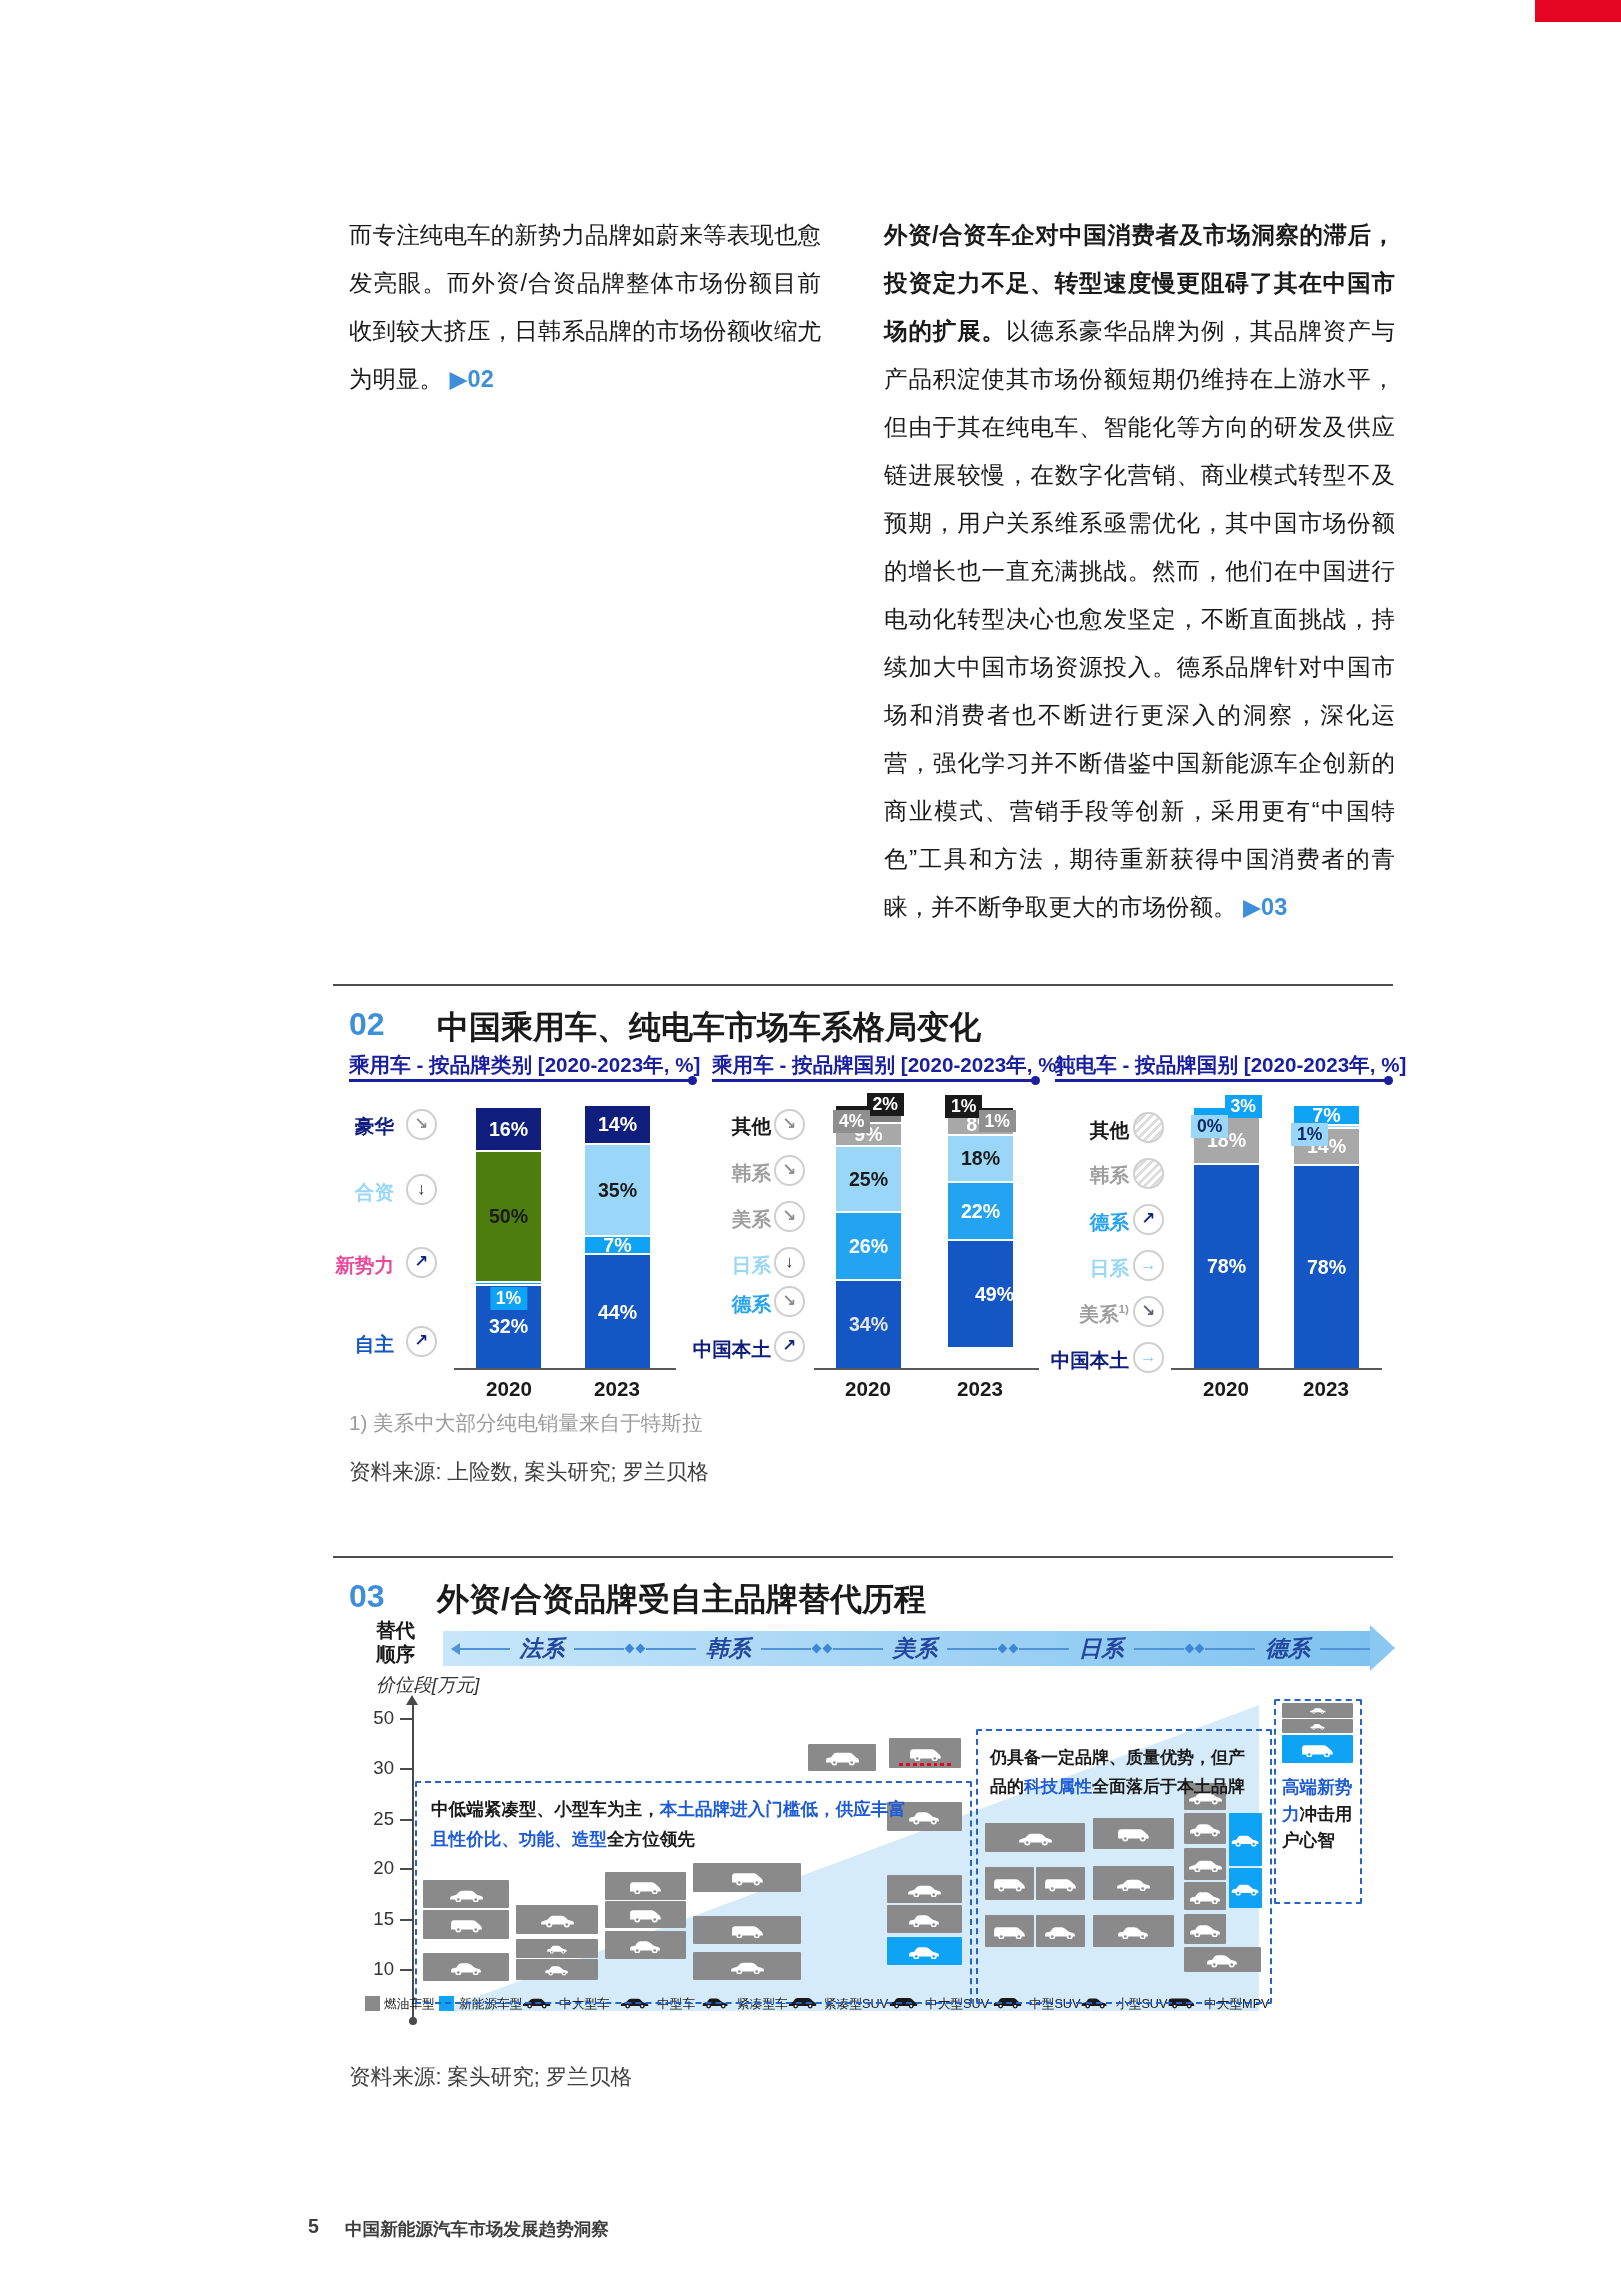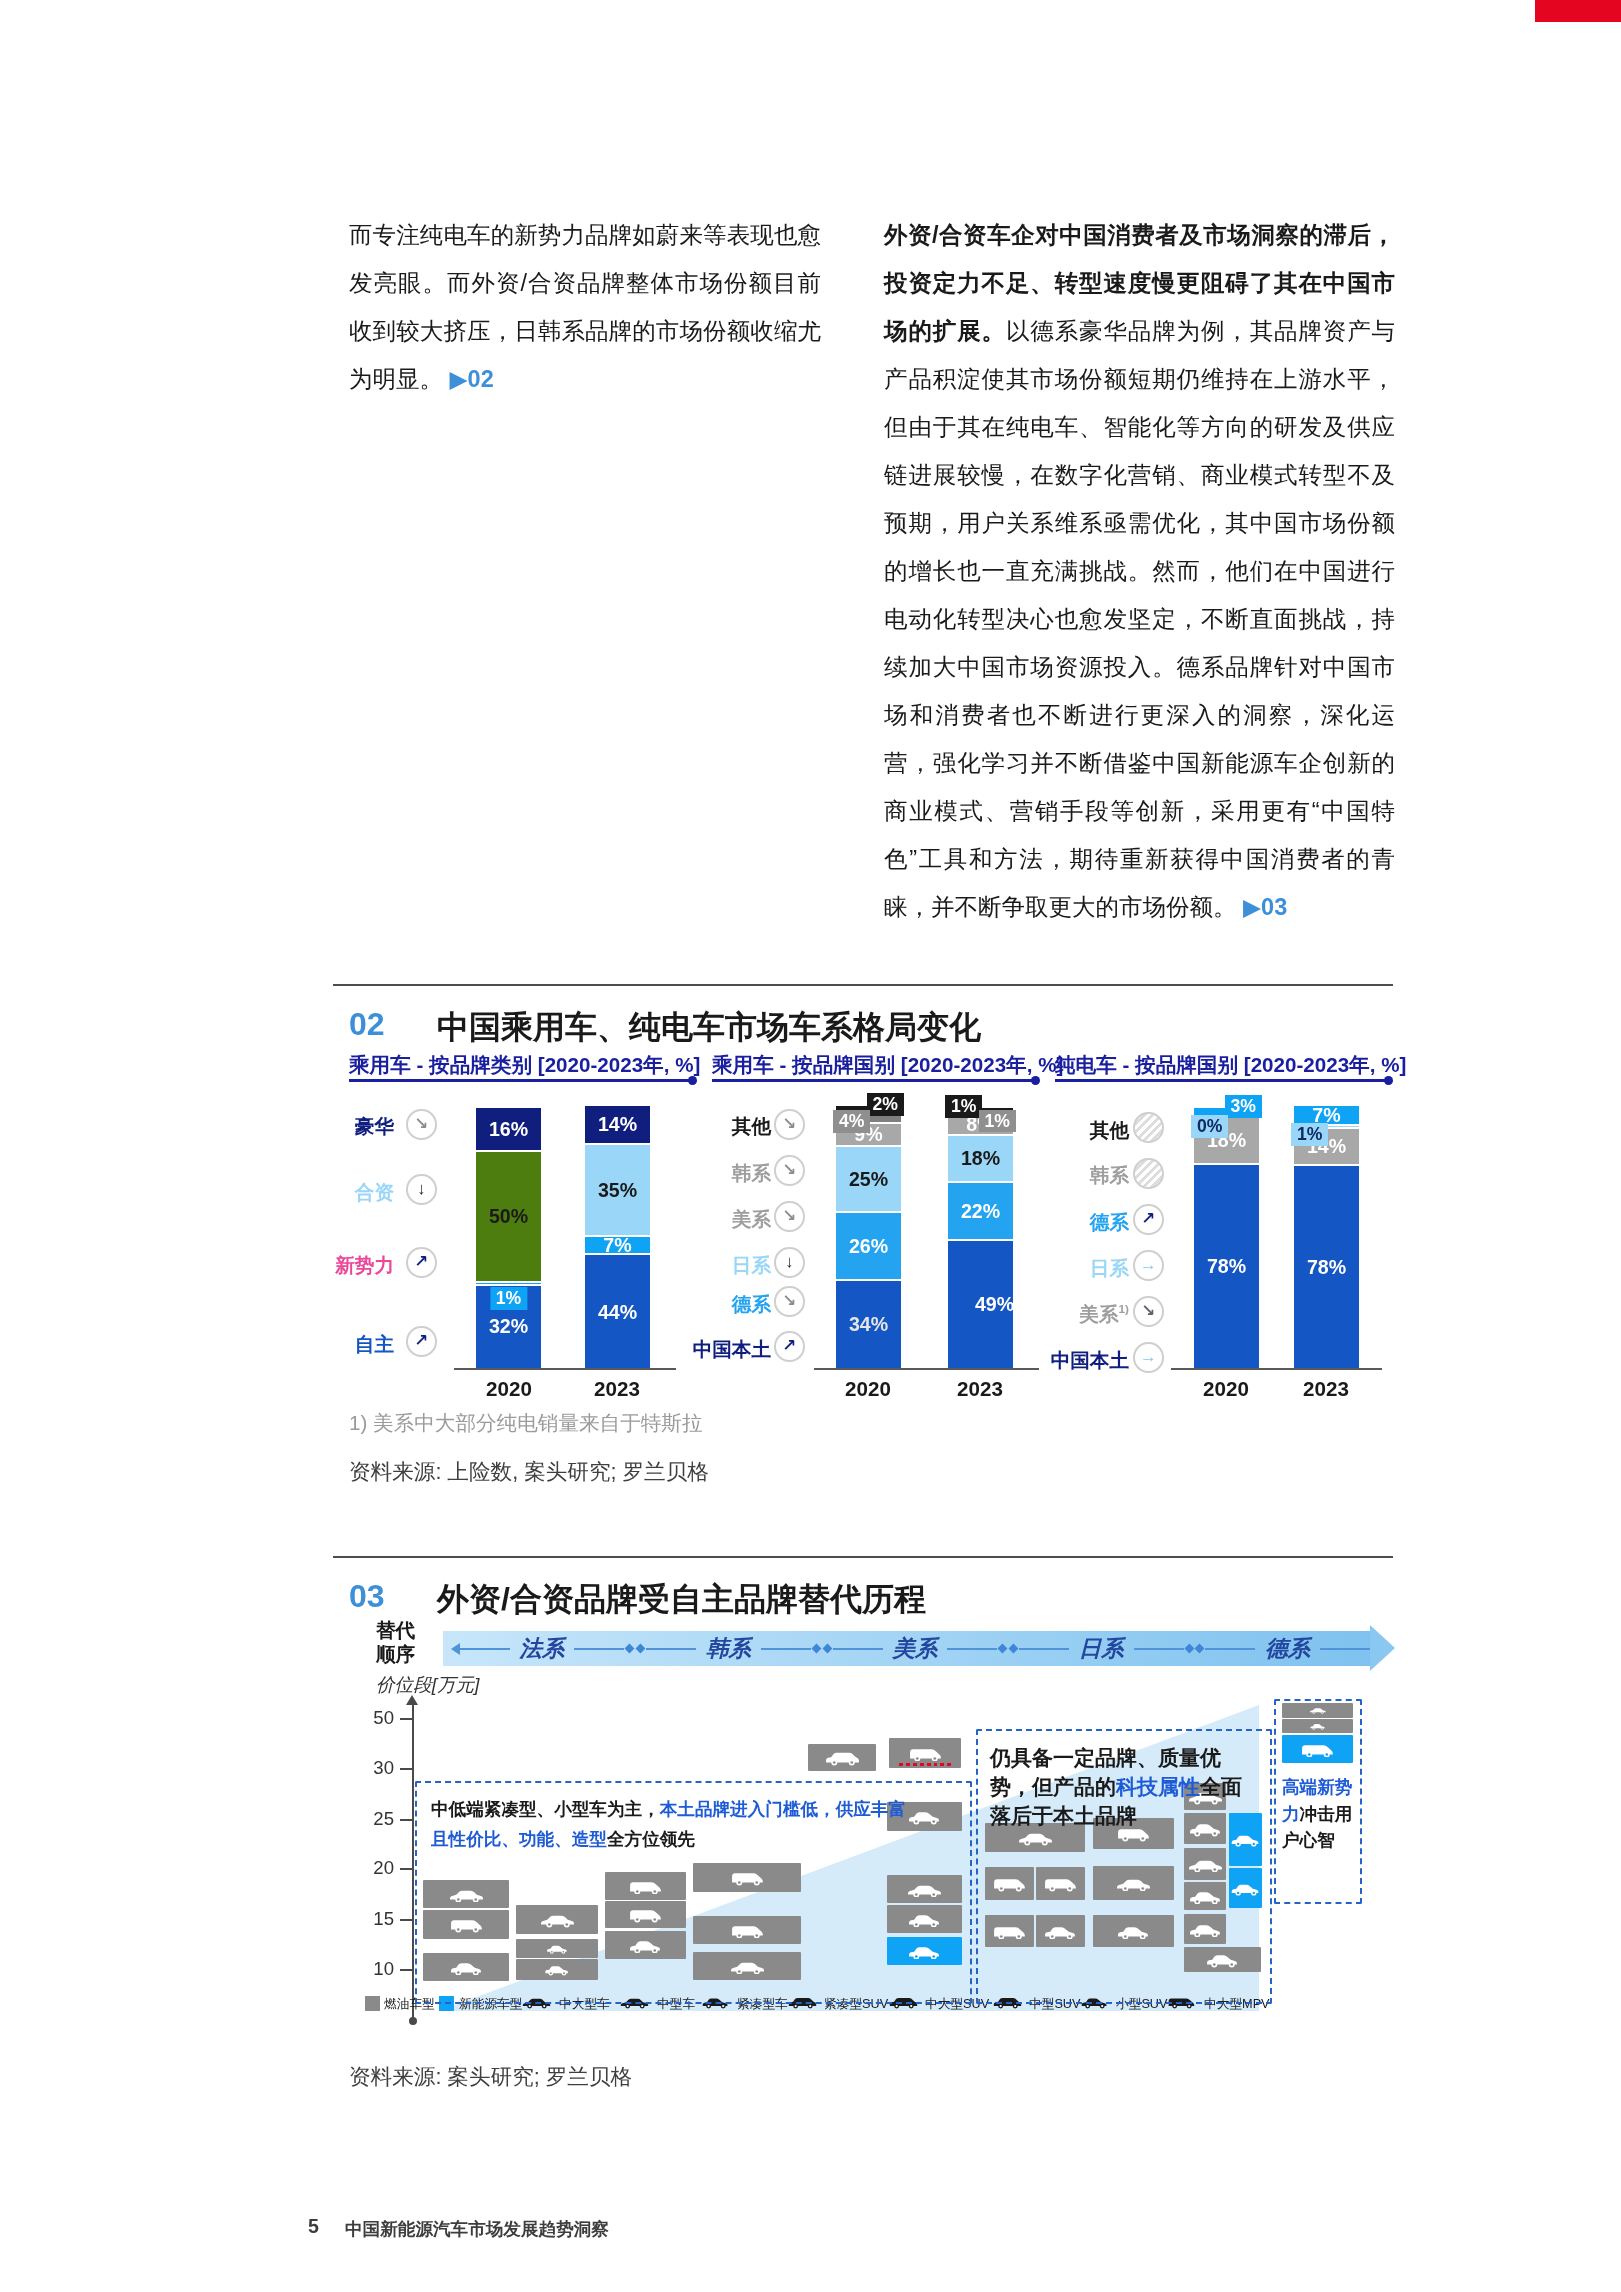--- a/index.html
+++ b/index.html
@@ -185,21 +185,21 @@
         <div class="tag" style="background: rgb(143, 143, 143); color: rgb(255, 255, 255); top: 1.6px; right: -2.9px;">1%</div>
         <div class="seg" style="height: 21px; background: rgb(168, 168, 168); border-top: 2px solid rgb(255, 255, 255);">
           <span style="color: rgb(255, 255, 255);">8%</span>
         </div>
         <div class="seg" style="height: 47px; background: rgb(153, 214, 247); border-top: 2px solid rgb(255, 255, 255);">
           <span style="color: rgb(26, 26, 26);">18%</span>
         </div>
         <div class="seg" style="height: 58px; background: rgb(36, 163, 240); border-top: 2px solid rgb(255, 255, 255);">
           <span style="color: rgb(255, 255, 255);">22%</span>
         </div>
-        <div class="seg" style="height: 129px; background: rgb(20, 86, 196); border-top: 2px solid rgb(255, 255, 255); padding-left: 28px;">
+        <div class="seg" style="height: 108px; background: rgb(20, 86, 196); border-top: 2px solid rgb(255, 255, 255); padding-left: 28px;">
           <span style="color: rgb(255, 255, 255);">49%</span>
         </div>
       </div>
       <div class="year-label" style="left: 933px; top: 1377px; width: 94px;">2023</div>
       <div class="axis-line" style="left: 814px; top: 1368px; width: 225px;"></div>
       <div class="subtitle" style="left: 1055px; top: 1051px; width: 335px;">纯电车 - 按品牌国别 [2020-2023年, %]</div>
       <div class="subtitle-line" style="left: 1055px; top: 1079px; width: 335px;">
         <span class="ul-dot"></span>
       </div>
       <div class="leg-label" style="left: 972px; top: 1117px; width: 157px; color: rgb(26, 26, 26);">其他</div>
@@ -310,21 +310,21 @@
       <div class="tick-line" style="top: 1819px;"></div>
       <div class="tick-label" style="left: 355px; top: 1857px;">20</div>
       <div class="tick-line" style="top: 1868px;"></div>
       <div class="tick-label" style="left: 355px; top: 1908px;">15</div>
       <div class="tick-line" style="top: 1919px;"></div>
       <div class="tick-label" style="left: 355px; top: 1958px;">10</div>
       <div class="tick-line" style="top: 1969px;"></div>
       <div class="dash-box" style="left: 415px; top: 1781px; width: 553px; height: 219px;"></div>
       <div class="ann" style="left: 431px; top: 1794px; width: 490px; font-size: 17.6px; line-height: 30px;"><span class="c-k">中低端紧凑型、小型车为主，</span><span class="c-b">本土品牌进入门槛低，供应丰富且性价比、功能、造型</span><span class="c-k">全方位领先</span></div>
       <div class="dash-box" style="left: 976px; top: 1729px; width: 292px; height: 271px;"></div>
-      <div class="ann" style="left: 990px; top: 1743px; width: 269px; font-size: 21px; line-height: 29px;"><span class="c-k">仍具备一定品牌、质量优势，但产品的</span><span class="c-b">科技属性</span><span class="c-k">全面落后于本土品牌</span></div>
+      <div class="ann" style="left: 990px; top: 1743px; width: 269px; font-size: 17px; line-height: 29px;"><span class="c-k">仍具备一定品牌、质量优势，但产品的</span><span class="c-b">科技属性</span><span class="c-k">全面落后于本土品牌</span></div>
       <div class="dash-box" style="left: 1274px; top: 1699px; width: 84px; height: 201px;"></div>
       <div class="ann" style="left: 1282px; top: 1774px; width: 73px; font-size: 17.6px; line-height: 26.5px;"><span class="c-b">高端新势力</span><span class="c-k">冲击用户心智</span></div>
       <div class="vbox" style="left: 423px; top: 1880px; width: 86px; height: 28px; background: rgb(138, 138, 138);">
         <svg viewBox="0 0 36 16" width="37" height="16.7">
           <path d="M2,13 L2,11.5 Q2,10 4,9.5 L8,8.5 L11,5.5 Q12,4.5 14,4.5 L22,4.5 Q24,4.5 25.5,6 L28,8.5 L32,9.5 Q34,10 34,11.5 L34,13 Z" fill="#FFFFFF"></path>
           <circle cx="10" cy="13" r="2.9" fill="#FFFFFF"></circle>
           <circle cx="27" cy="13" r="2.9" fill="#FFFFFF"></circle>
           <circle cx="10" cy="13" r="1.3" fill="#8A8A8A"></circle>
           <circle cx="27" cy="13" r="1.3" fill="#8A8A8A"></circle>
         </svg>

